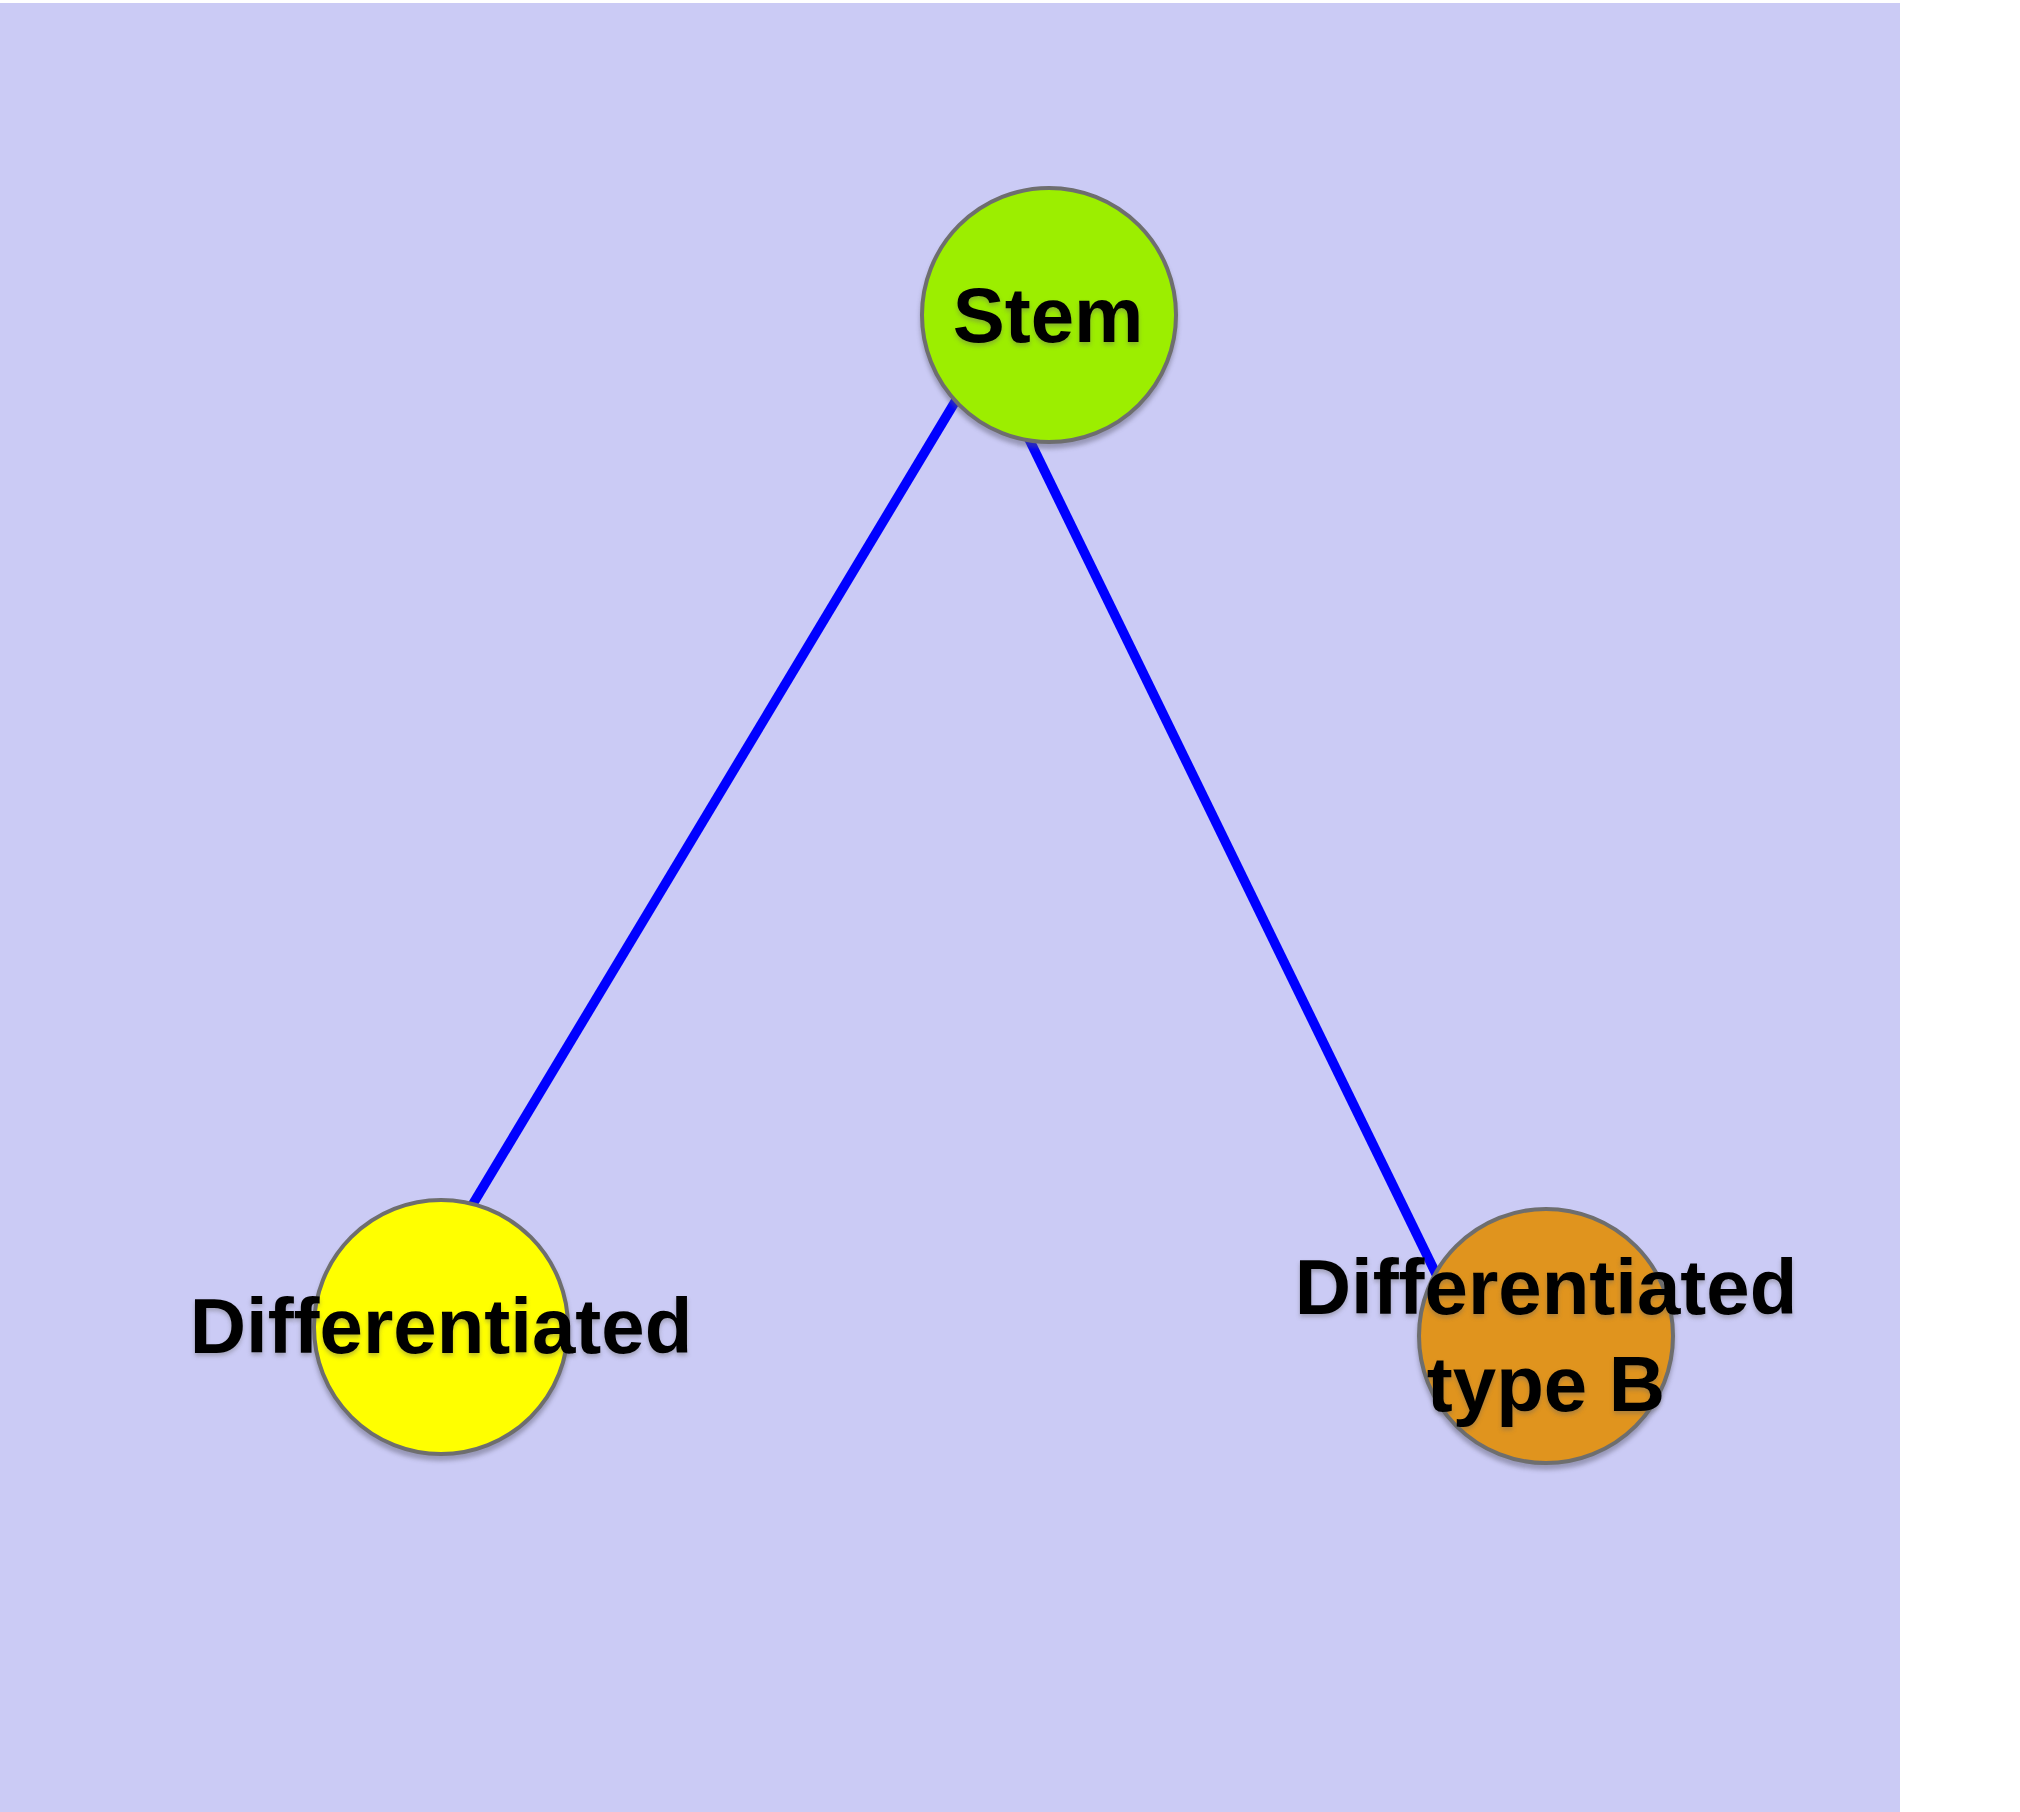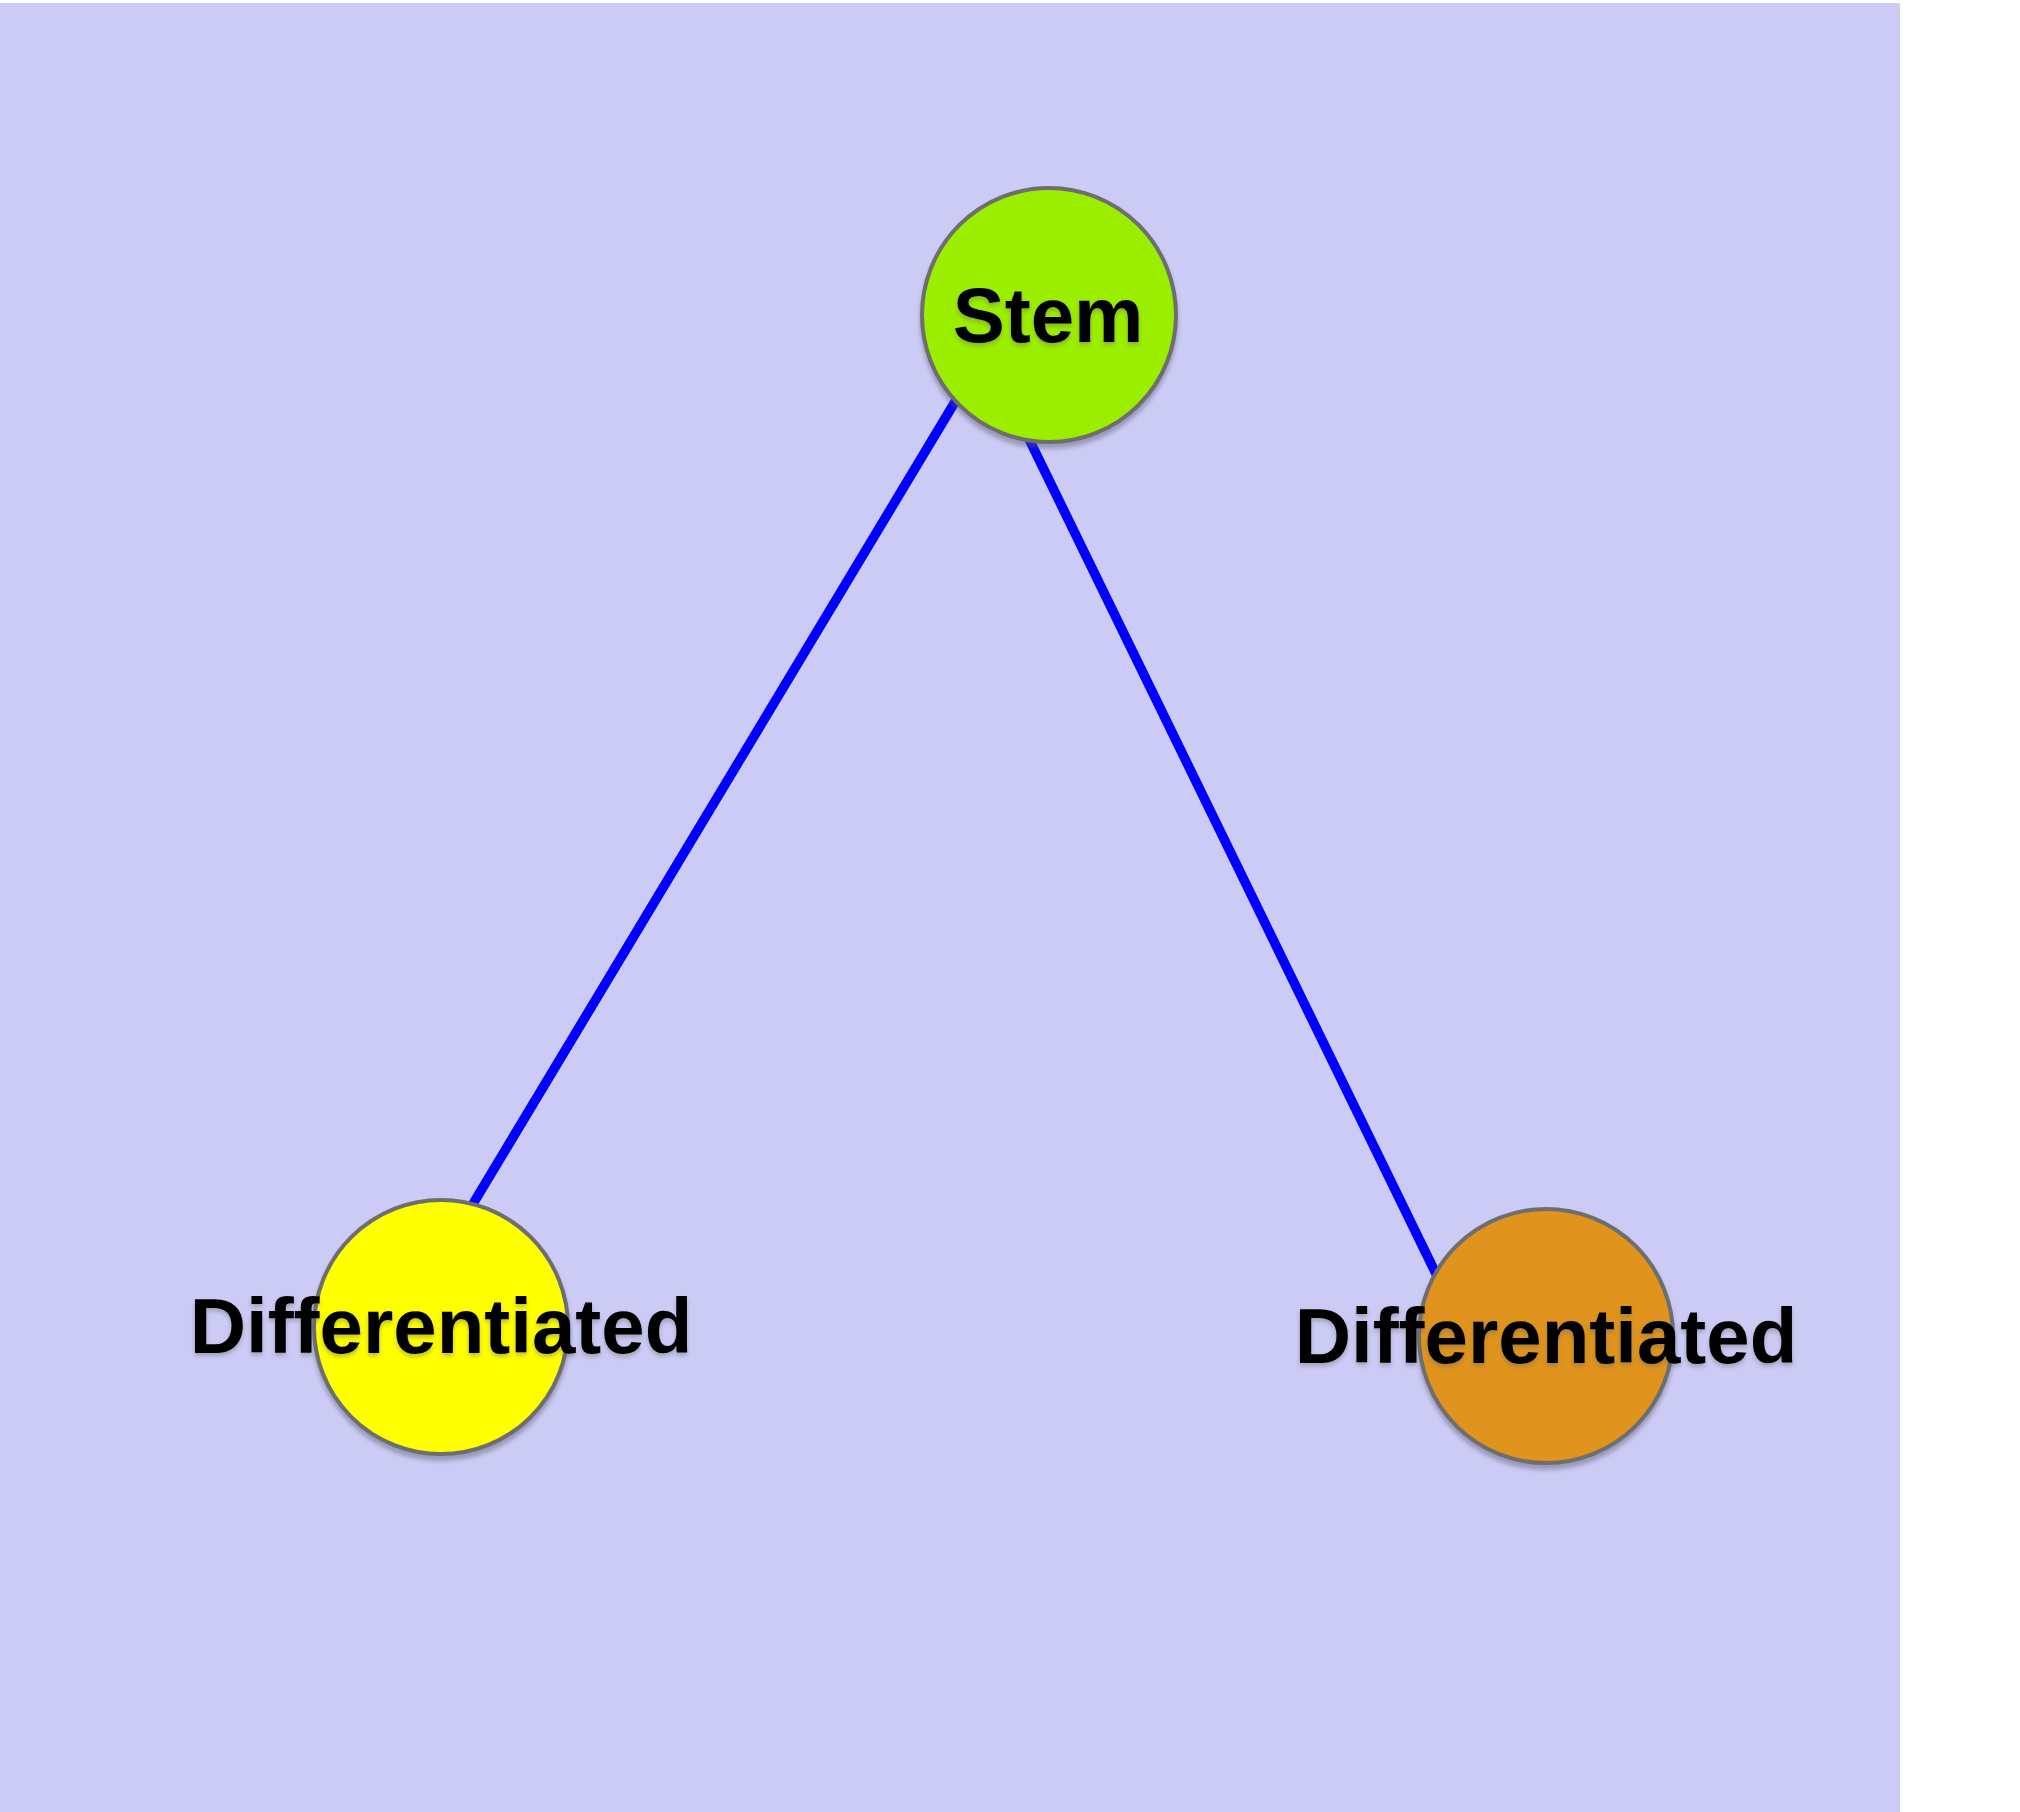--- a/index.html
+++ b/index.html
@@ -77,16 +77,17 @@
   <div class="node-label" style="left: 1048px; top: 315px; color: rgb(0, 0, 0);">
     <span>Stem</span>
   </div>
 
   <div class="node-label" style="left: 441px; top: 1326px; color: rgb(0, 0, 0);">
     <span>Differentiated</span>
   </div>
 
   <div class="node-label" style="left: 1546px; top: 1336px; color: rgb(0, 0, 0);">
     <span>Differentiated</span>
+    <span>type B</span>
   </div>
 
 </div>
 
 
 </body></html>

